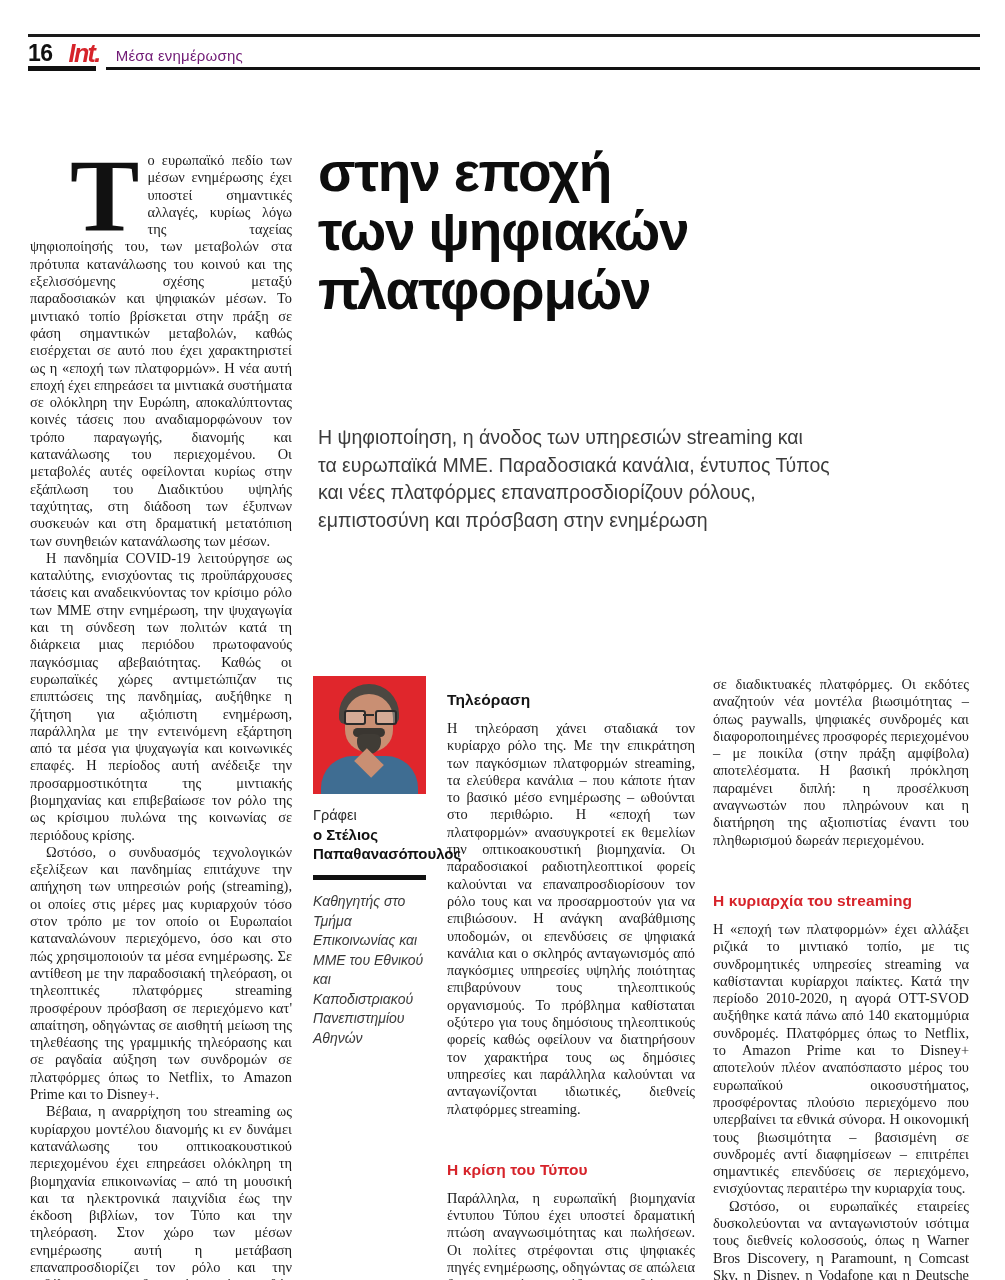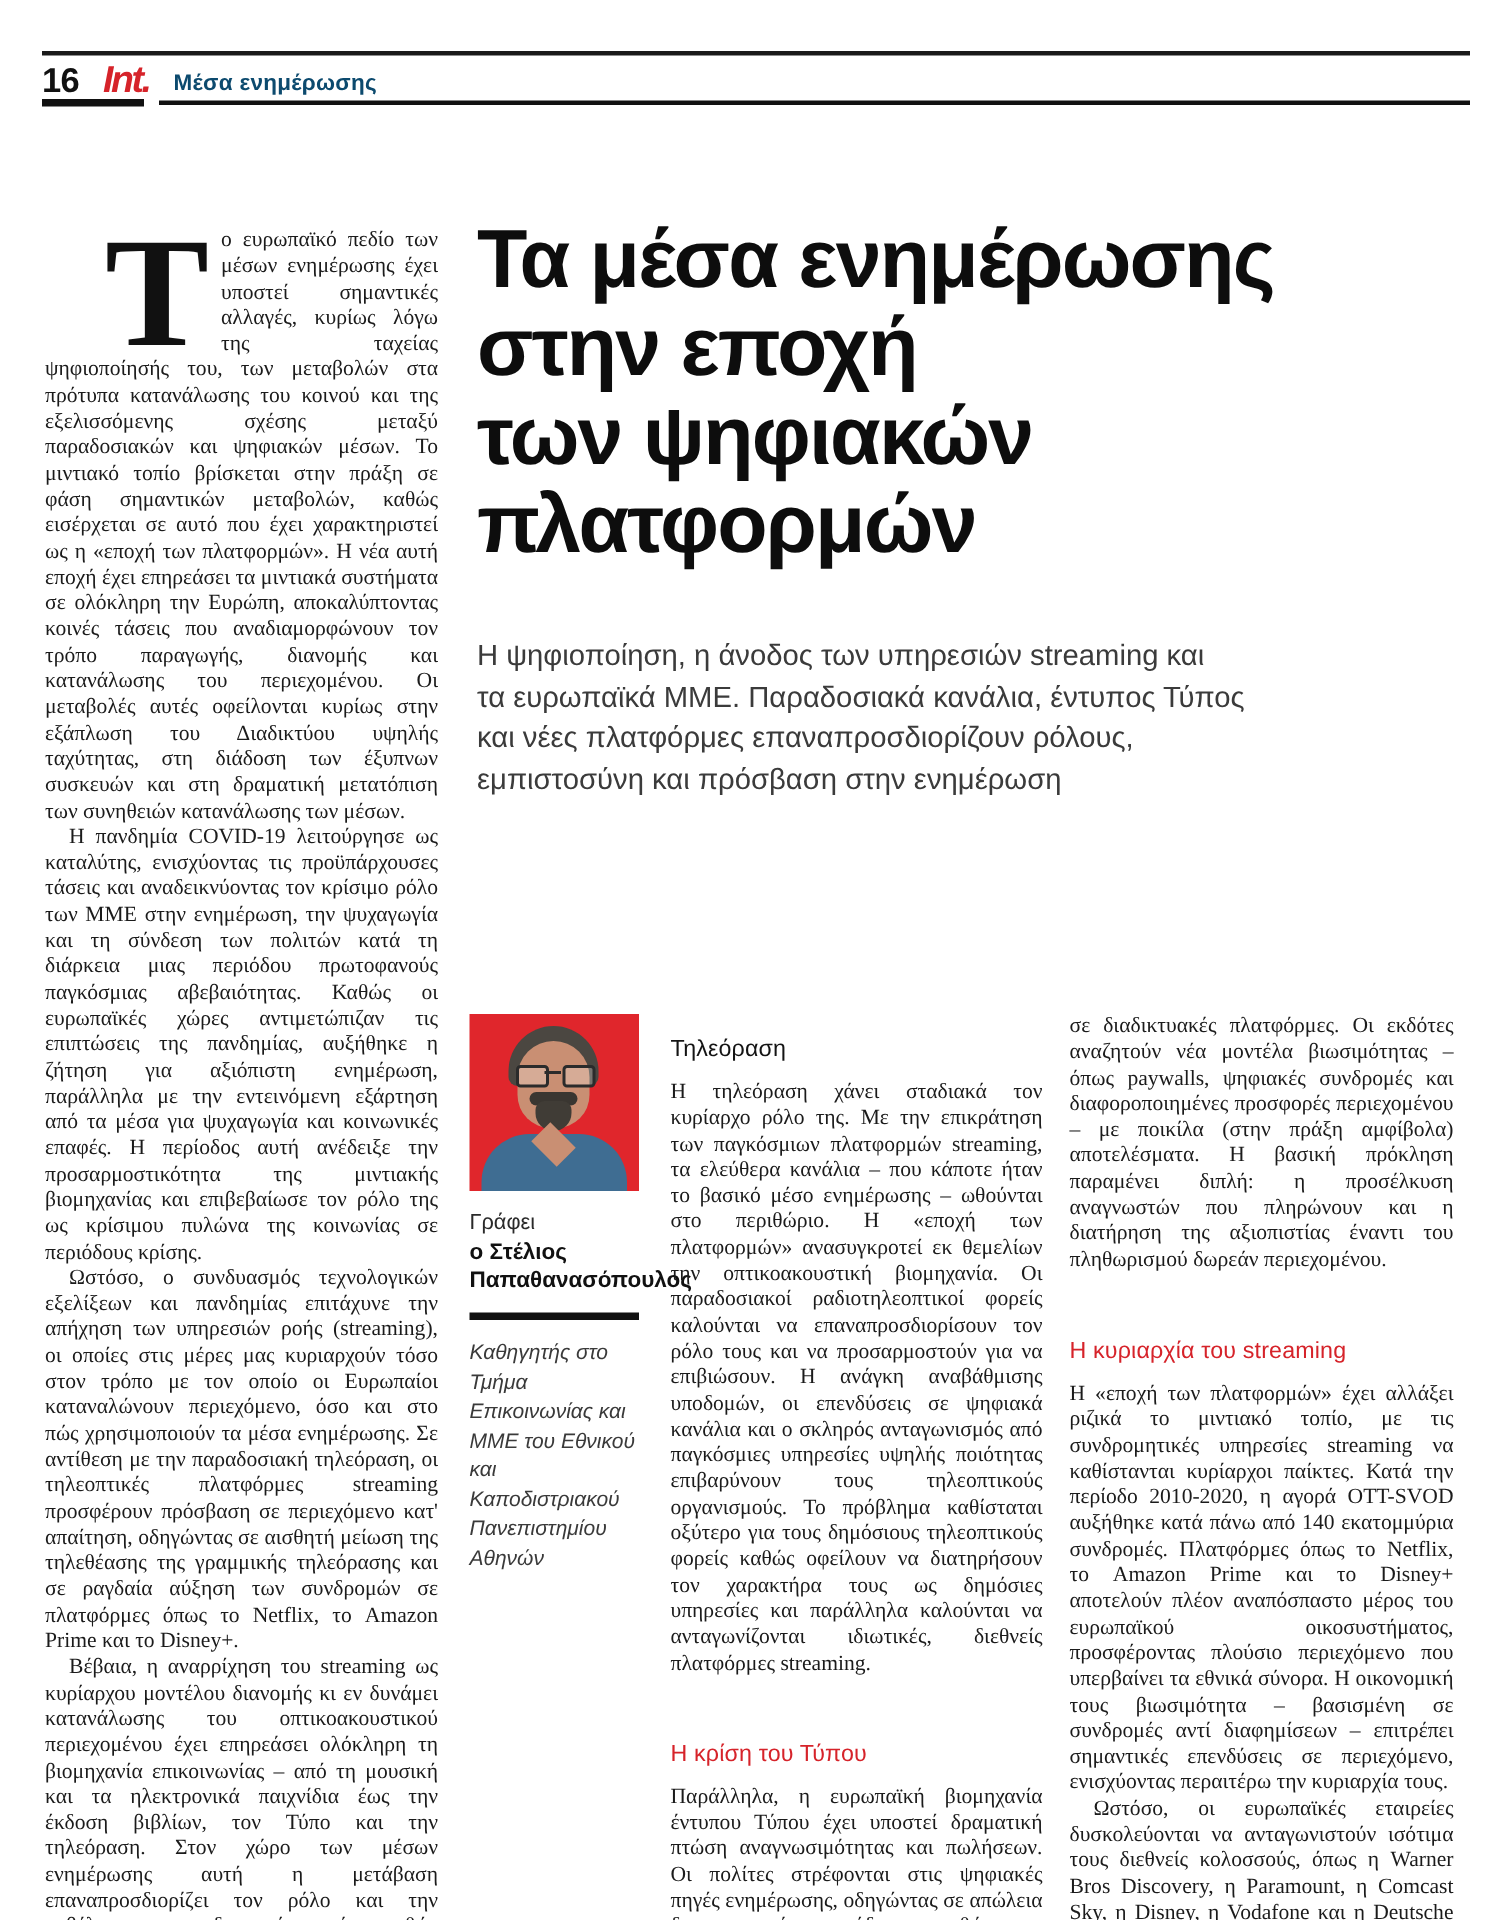--- a/index.html
+++ b/index.html
@@ -52,25 +52,25 @@
     font-weight: 700;
     font-style: italic;
     font-size: 25px;
     line-height: 24px;
     letter-spacing: -1.6px;
     color: #d6232a;
     margin-left: 6px;
   }
   .section-name {
     font-family: "Liberation Sans", sans-serif;
-    font-weight: 700;
+    font-weight: 400;
     font-size: 15px;
     line-height: 17px;
     letter-spacing: 0.2px;
-    color: #0c4a6e;
+    color: #701a75;
     margin-left: 6px;
     padding-bottom: 1px;
   }
   .mast-under-short {
     position: absolute;
     left: 0; top: 32px;
     width: 68px; height: 5px;
     background: #111111;
   }
   .mast-under-long {
@@ -256,21 +256,21 @@
     top: 676px;
     width: 248px;
   }
   #col3 {
     left: 713px;
     top: 676px;
     width: 256px;
   }
   .subhead {
     font-family: "Liberation Sans", sans-serif;
-    font-weight: 400;
+    font-weight: 700;
     font-size: 15.5px;
     line-height: 19px;
     margin: 14px 0 11px 0;
     letter-spacing: 0.1px;
   }
   .subhead.dark { color: #141414; }
   .subhead.red  { color: #d6232a; margin-top: 42px; }
 </style>
 </head>
 <body>
@@ -280,21 +280,20 @@
   <div class="mast-row">
     <span class="folio">16</span>
     <span class="brand">Int.</span>
     <span class="section-name">Μέσα ενημέρωσης</span>
   </div>
   <div class="mast-under-short"></div>
   <div class="mast-under-long"></div>
 </div>
 
 <div id="headline">
-  <div class="hl-line">Τα μέσα ενημέρωσης</div>
   <div class="hl-line">στην εποχή</div>
   <div class="hl-line">των ψηφιακών</div>
   <div class="hl-line">πλατφορμών</div>
 </div>
 
 <div id="deck">
   <div class="deck-line">Η ψηφιοποίηση, η άνοδος των υπηρεσιών streaming και</div>
   <div class="deck-line">τα ευρωπαϊκά ΜΜΕ. Παραδοσιακά κανάλια, έντυπος Τύπος</div>
   <div class="deck-line">και νέες πλατφόρμες επαναπροσδιορίζουν ρόλους,</div>
   <div class="deck-line">εμπιστοσύνη και πρόσβαση στην ενημέρωση</div>

